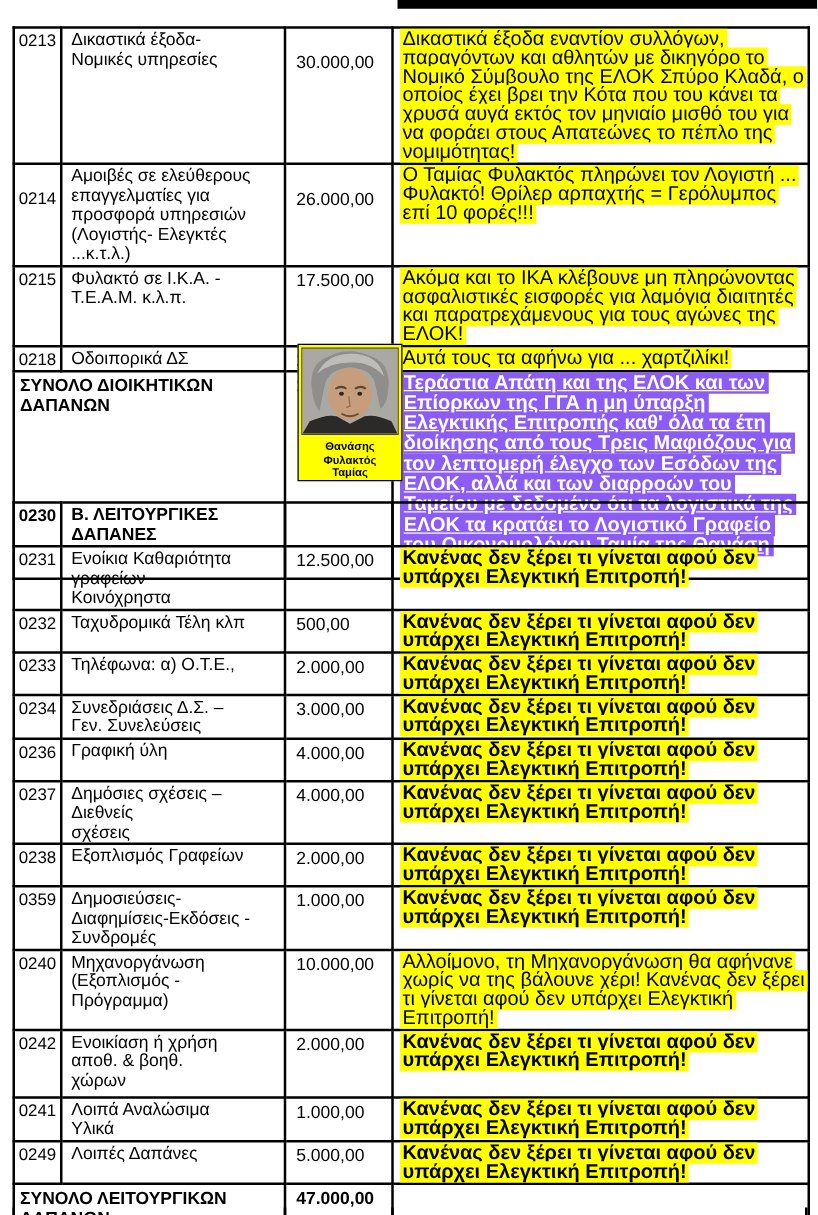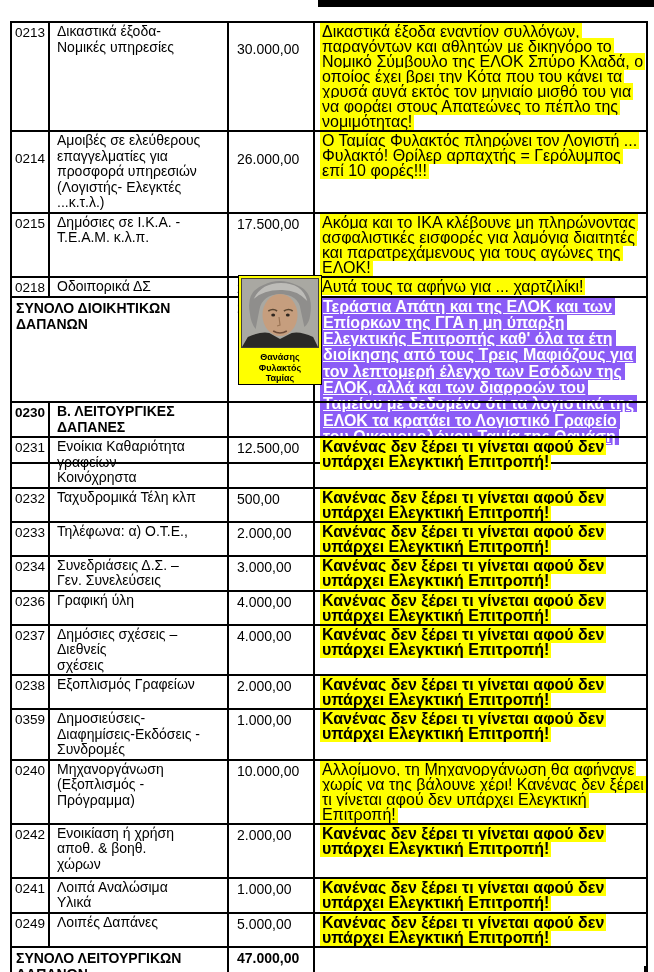--- a/index.html
+++ b/index.html
@@ -74,21 +74,21 @@
         <td class="desc">Αμοιβές σε ελεύθερους
 επαγγελματίες για
 προσφορά υπηρεσιών
 (Λογιστής- Ελεγκτές
 ...κ.τ.λ.)</td>
         <td class="amt">26.000,00</td>
         <td class="cmt"><span class="hl hl-y">Ο Ταμίας Φυλακτός πληρώνει τον Λογιστή ... Φυλακτό! Θρίλερ αρπαχτής = Γερόλυμπος επί 10 φορές!!!</span></td>
       </tr>
       <tr style="height:50px">
         <td class="code">0215</td>
-        <td class="desc">Δημόσιες σε Ι.Κ.Α. -
+        <td class="desc">Φυλακτό σε Ι.Κ.Α. -
 Τ.Ε.Α.Μ. κ.λ.π.</td>
         <td class="amt">17.500,00</td>
         <td class="cmt"><span class="hl hl-y">Ακόμα και το ΙΚΑ κλέβουνε μη πληρώνοντας ασφαλιστικές εισφορές για λαμόγια διαιτητές και παρατρεχάμενους για τους αγώνες της ΕΛΟΚ!</span></td>
       </tr>
       <tr style="height:16px">
         <td class="code">0218</td>
         <td class="desc">Οδοιπορικά ΔΣ</td>
         <td class="amt">2.000,00</td>
         <td class="cmt"><span class="hl hl-y">Αυτά τους τα αφήνω για ... χαρτζιλίκι!</span></td>
       </tr>

